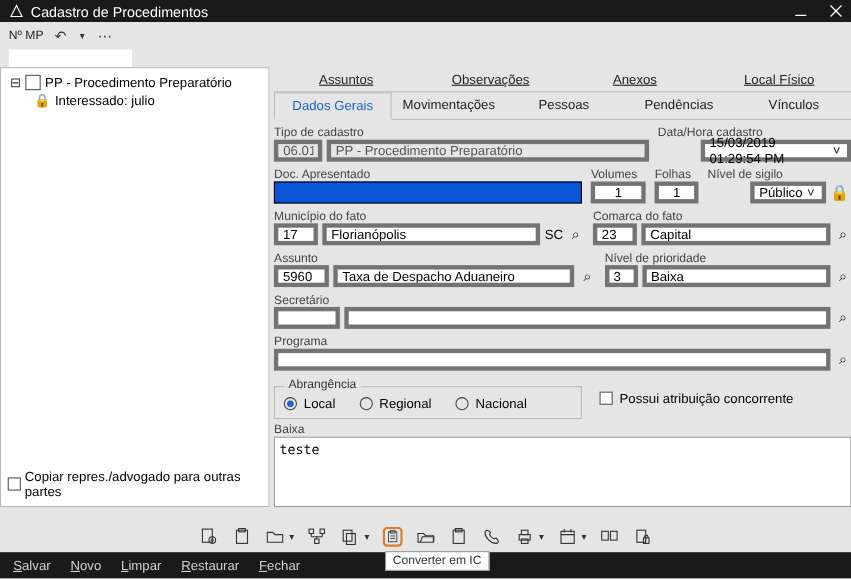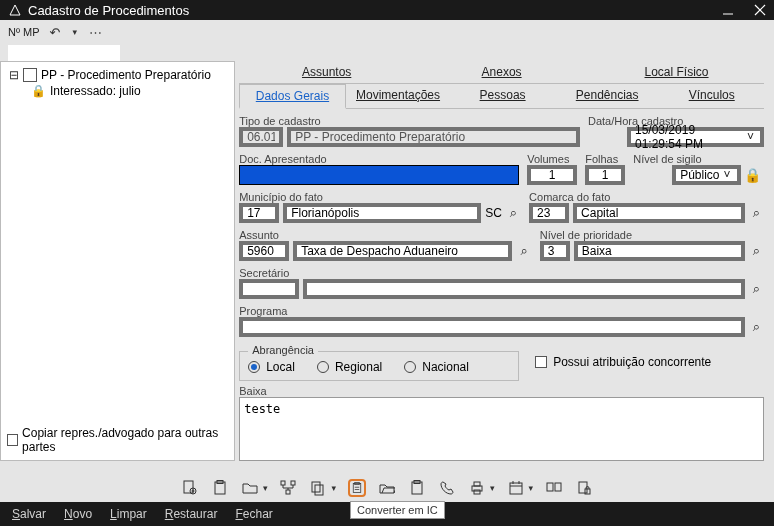--- a/index.html
+++ b/index.html
@@ -25,30 +25,30 @@
   .left { width:274px; background:#fff; border:1px solid #bbb; position:relative; }
   .left-inner { padding:6px 8px; }
   .tree-row { display:flex; align-items:center; gap:4px; font-size:12px; }
   .tree-row.child { padding-left:22px; margin-top:2px; }
   .tree-row .expc { width:10px; text-align:center; color:#333; }
   .tree-row .ticon { display:inline-block; width:14px; height:14px; }
   .tree-row .page-icon { border:1px solid #555; background:#fff; }
   .left-footer { position:absolute; left:6px; bottom:6px; display:flex; align-items:center; gap:4px; font-size:12px; }
   .chkbox { width:12px; height:12px; border:1px solid #555; display:inline-block; background:#fff; }
 
-  .right { flex:1; padding:0 10px 0 4px; }
+  .right { flex:1; padding:0 0 0 4px; }
 
   
   .tabs-outer { font-size:12px; }
   .tabs1 { display:flex; border-bottom:1px solid #bbb; }
   .tabs1 .tab { flex:1; text-align:center; padding:4px 0; cursor:pointer; color:#222; }
   .tabs1 .tab .ul { text-decoration:underline; }
   .tabs2 { display:flex; border-bottom:1px solid #bbb; }
   .tabs2 .tab { flex:1; text-align:center; padding:4px 0; cursor:pointer; color:#222; }
-  .tabs2 .tab .ul { text-decoration:underline; }
+  .tabs2 .tab .ul { }
   .tabs2 .tab.active { color:#1a63c9; border-left:1px solid #bbb; border-right:1px solid #bbb; border-top:1px solid #bbb; border-bottom:2px solid #e5e5e5; margin-bottom:-1px; background:#e5e5e5; position:relative; }
 
   
   .form { padding:6px 0 0 0; }
   .row { display:flex; align-items:flex-start; gap:8px; margin-bottom:6px; }
   .col { display:flex; flex-direction:column; }
   .lbl { color:#444; font-size:11px; }
   input.field, .field { border:4px solid #737373; background:#fff; height:20px; font-size:12px; padding:0 4px; outline:none; }
   input.field[readonly] { background:#e5e5e5; color:#555; }
   .field.sel { display:flex; align-items:center; justify-content:space-between; padding-right:2px;margin-left:39px; }
@@ -133,20 +133,21 @@
     <div class="left-footer">
       <span class="chkbox"></span>
       <span>Copiar repres./advogado para outras partes</span>
     </div>
   </div>
 
   <div class="right">
     <div class="tabs-outer">
       <div class="tabs1">
         <div class="tab"><span class="ul">Assuntos</span></div>
+        <div class="tab"><span class="ul">Observações</span></div>
         <div class="tab"><span class="ul">Anexos</span></div>
         <div class="tab"><span class="ul">Local Físico</span></div>
       </div>
       <div class="tabs2">
         <div class="tab active"><span class="ul">Dados Gerais</span></div>
         <div class="tab"><span class="ul">Movimentações</span></div>
         <div class="tab"><span class="ul">Pessoas</span></div>
         <div class="tab"><span class="ul">Pendências</span></div>
         <div class="tab"><span class="ul">Vínculos</span></div>
       </div>

